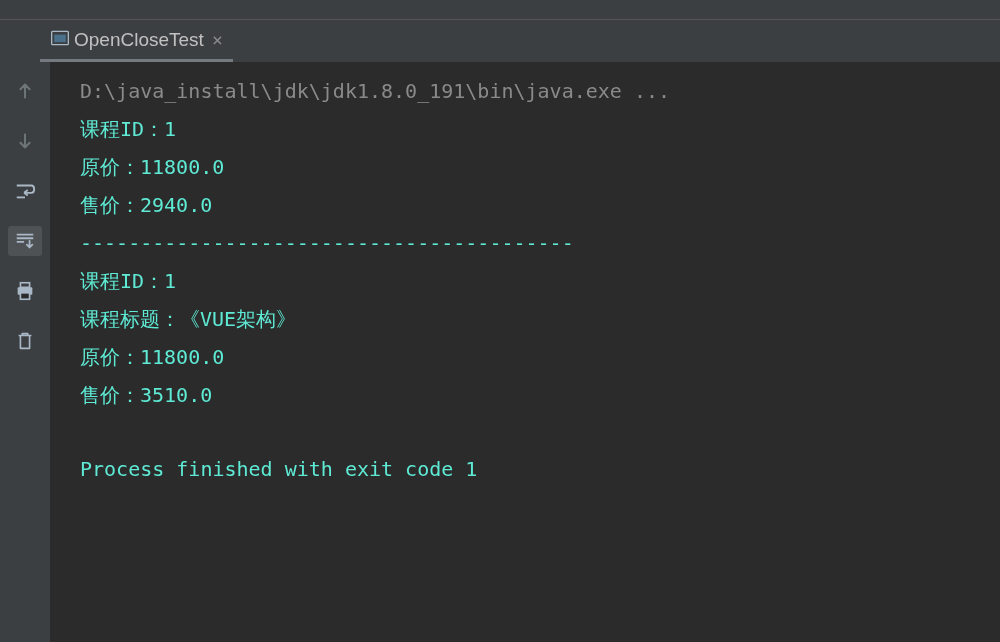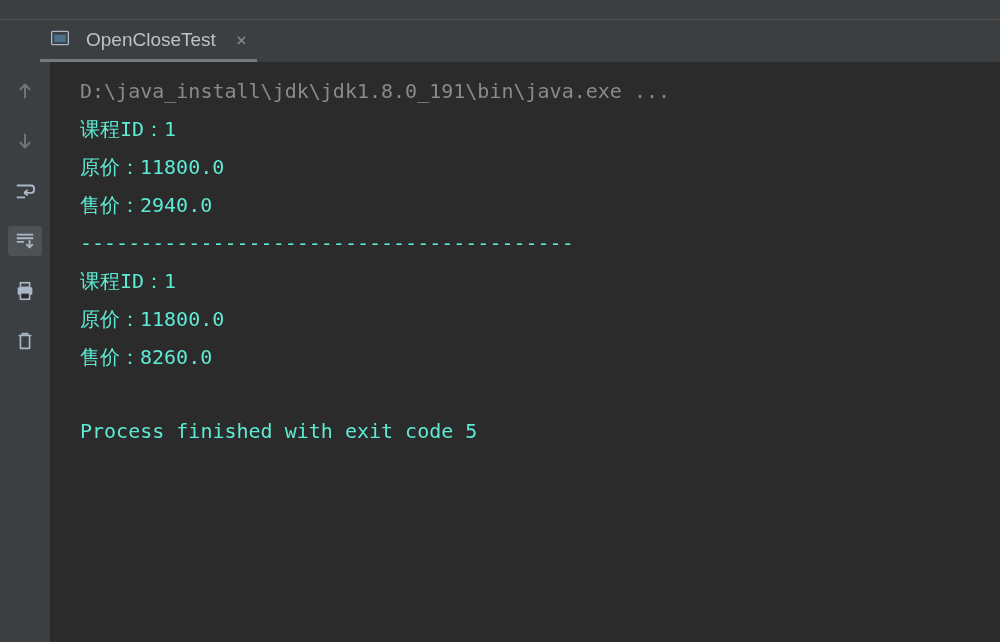--- a/index.html
+++ b/index.html
@@ -26,21 +26,21 @@
       background: #3c3f41;
       height: 42px;
       padding-left: 40px;
     }
     .tab {
       display: flex;
       align-items: center;
       height: 42px;
       padding: 0 10px;
       border-bottom: 3px solid #747a80;
-      gap: 16px;
+      gap: 4px;
     }
     .tab-icon svg {
       width: 20px;
       height: 20px;
     }
     .tab-title {
       color: #c0c0c0;
       font-size: 19px;
       font-family: "Segoe UI", sans-serif;
     }
@@ -156,18 +156,19 @@
     </div>
   </div>
 
   <div class="console">
     <div class="console-command">D:\java_install\jdk\jdk1.8.0_191\bin\java.exe ...</div>
     <div class="console-line">课程ID：1</div>
     <div class="console-line">原价：11800.0</div>
     <div class="console-line">售价：2940.0</div>
     <div class="console-line">-----------------------------------------</div>
     <div class="console-line">课程ID：1</div>
+    <div class="console-line">课程标题：《VUE架构》</div>
     <div class="console-line">原价：11800.0</div>
-    <div class="console-line">售价：8260.0</div>
+    <div class="console-line">售价：3510.0</div>
     <div class="console-blank"></div>
-    <div class="console-line">Process finished with exit code 5</div>
+    <div class="console-line">Process finished with exit code 1</div>
   </div>
 </div>
 
 </body></html>

